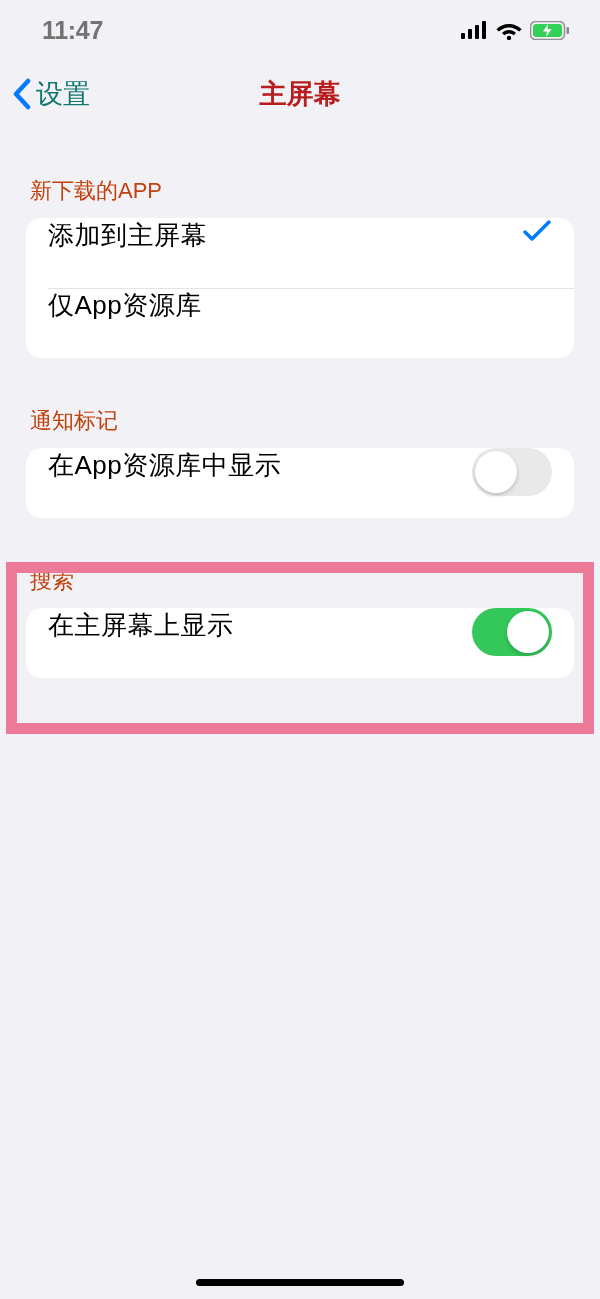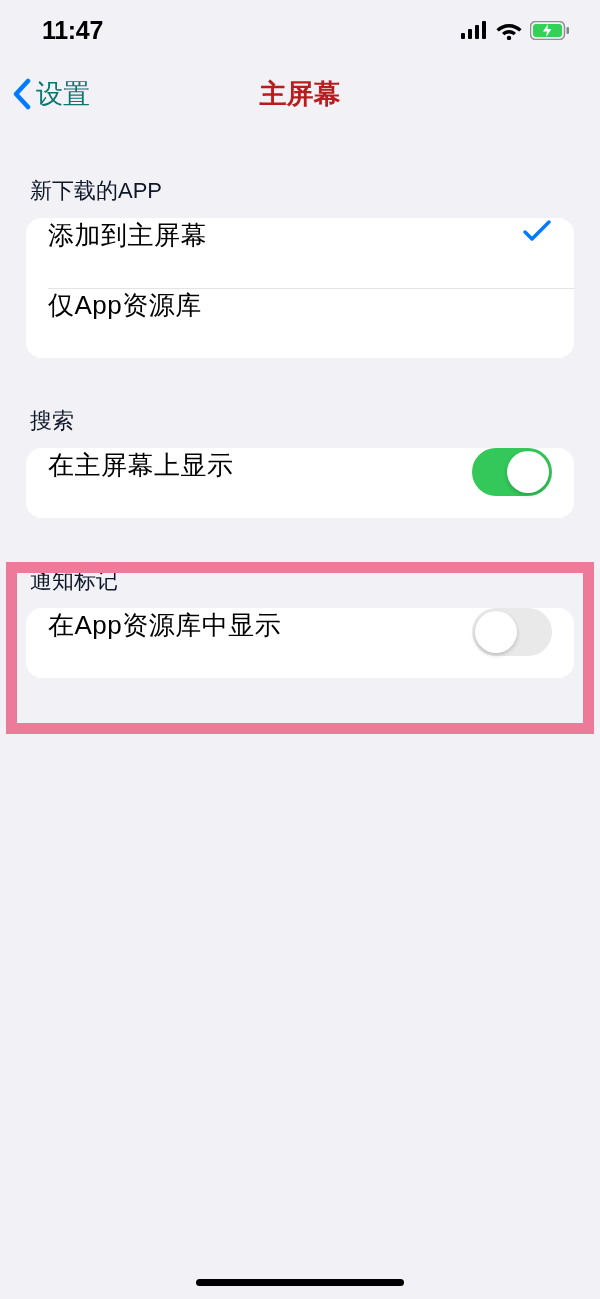--- a/index.html
+++ b/index.html
@@ -21,21 +21,21 @@
       height: 60px;
       display: flex;
       align-items: center;
       justify-content: space-between;
       padding: 0 30px 0 42px;
     }
     .status-time {
       font-size: 25px;
       font-weight: 600;
       letter-spacing: -0.3px;
-      color: #000000;
+      color: #737373;
     }
     .status-icons {
       display: flex;
       align-items: center;
       gap: 8px;
     }
     .signal-icon svg, .wifi-icon svg, .battery-icon svg {
       display: block;
     }
     
@@ -68,21 +68,21 @@
     }
     
     .content {
       padding: 0 26px;
     }
     .section {
       margin-top: 48px;
     }
     .section-header {
       font-size: 22px;
-      color: #0f172a;
+      color: #c2410c;
       padding: 0 0 12px 4px;
     }
     .list-group {
       background: #ffffff;
       border-radius: 16px;
       overflow: hidden;
     }
     .list-row {
       display: flex;
       justify-content: space-between;
@@ -212,39 +212,39 @@
             </svg>
         </span>
       </div>
       <div class="list-row">
         <span class="row-label">仅App资源库</span>
       </div>
     </div>
   </div>
 
   <div class="section">
+    <div class="section-header">通知标记</div>
+    <div class="list-group">
+      <div class="list-row">
+        <span class="row-label">在App资源库中显示</span>
+        <div class="toggle toggle-off">
+          <div class="toggle-knob"></div>
+        </div>
+      </div>
+    </div>
+  </div>
+
+  <div class="section">
     <div class="section-header">搜索</div>
     <div class="list-group">
       <div class="list-row">
         <span class="row-label">在主屏幕上显示</span>
         <div class="toggle toggle-on">
           <div class="toggle-knob"></div>
         </div>
       </div>
     </div>
   </div>
-
-  <div class="section">
-    <div class="section-header">通知标记</div>
-    <div class="list-group">
-      <div class="list-row">
-        <span class="row-label">在App资源库中显示</span>
-        <div class="toggle toggle-off">
-          <div class="toggle-knob"></div>
-        </div>
-      </div>
-    </div>
-  </div>
 </div>
 
 <div class="highlight-box" id="hl" style="top: 562px; left: 6px; width: 588px; height: 172px;"></div>
 
 <div class="home-indicator"></div>
 
 </body></html>

